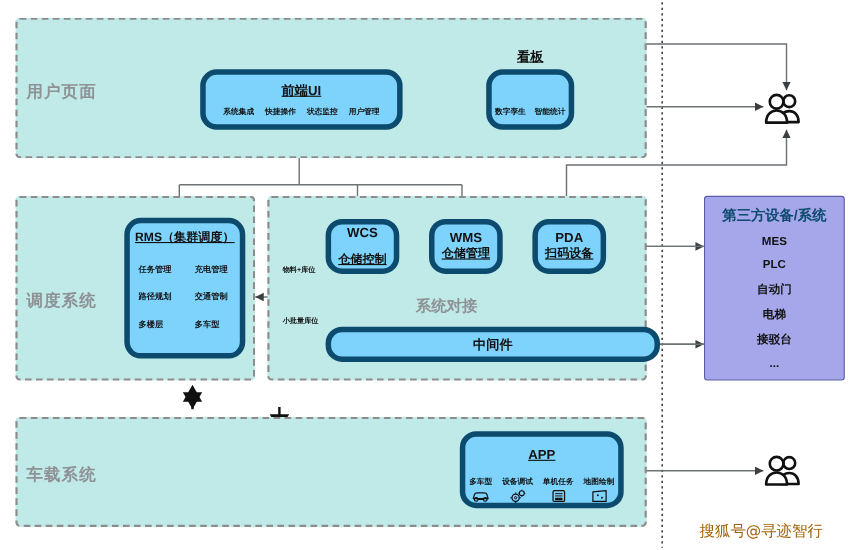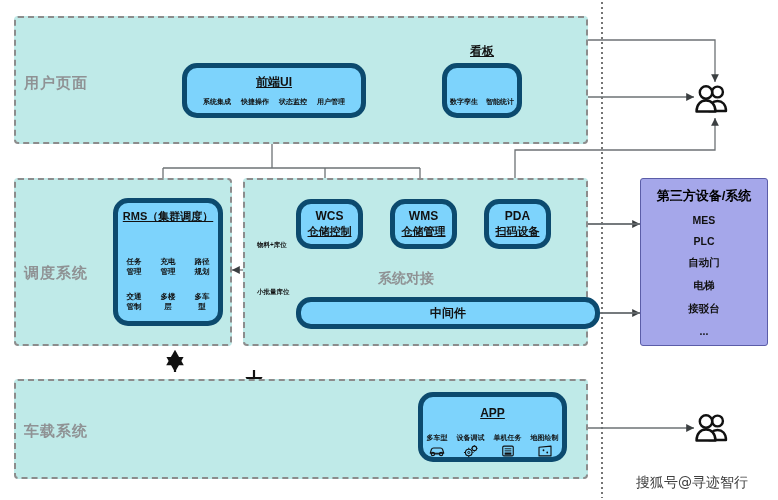--- a/index.html
+++ b/index.html
@@ -30,48 +30,48 @@
   .card-title{
     font-size:12px;font-weight:bold;color:#111;text-decoration:underline;
     text-align:center;line-height:1.25;white-space:nowrap;
   }
   .card-title.plain{text-decoration:none;}
   .sub-row{
     display:flex;justify-content:center;gap:10px;width:100%;
     font-size:7px;font-weight:bold;color:#111;white-space:nowrap;
   }
   .sub-grid{
-    display:grid;grid-template-columns:1fr 1fr 1fr;row-gap:15px;column-gap:18px;
-    font-size:7.5px;font-weight:bold;color:#111;text-align:center;
+    display:grid;grid-template-columns:1fr 1fr;row-gap:15px;column-gap:18px;
+    font-size:7.5px;font-weight:bold;color:#111;text-align:left;
     width:100%;
   }
 
   
   .panel3{
     position:absolute;background:#a5a7ea;border:1px solid #5b5da8;
     border-radius:3px;box-sizing:border-box;
     display:flex;flex-direction:column;align-items:center;
   }
   .panel3-title{
-    font-size:13px;font-weight:bold;color:#000000;white-space:nowrap;
+    font-size:13px;font-weight:bold;color:#0c4a6e;white-space:nowrap;
   }
   .panel3-item{font-size:10.5px;font-weight:bold;color:#111;}
 
   
   .edge-label{
     position:absolute;font-size:6.5px;font-weight:bold;color:#111;
     white-space:nowrap;
   }
   .zone-caption{
     position:absolute;color:#8f9294;font-weight:bold;font-size:14px;
     white-space:nowrap;
   }
   .users-icon{position:absolute;}
   .watermark{
-    position:absolute;font-size:14px;color:#404040;white-space:nowrap;
+    position:absolute;font-size:14px;color:#a16207;white-space:nowrap;
     font-family:"DejaVu Sans",sans-serif;
   }
   .app-icons{
     display:flex;justify-content:center;gap:18px;width:100%;
     margin-top:1px;
   }
   .app-col{display:flex;flex-direction:column;align-items:center;gap:1px;}
   .app-col .cap{font-size:7px;font-weight:bold;color:#111;white-space:nowrap;}
 </style>
 </head>
@@ -162,36 +162,36 @@
     <div class="card-title">看板</div>
     <div class="sub-row" style="gap:8px;">
       <span>数字孪生</span>
       <span>智能统计</span>
     </div>
   </div>
 
   <div class="zone" style="left:14px;top:178px;width:218px;height:168px;"></div>
   <div class="zone-title" style="left:24px;top:264px;">调度系统</div>
 
-  <div class="card" style="left:113px;top:198px;width:110px;height:128px;padding:7px 8px 9px;justify-content:flex-start;gap:17px;">
+  <div class="card" style="left:113px;top:198px;width:110px;height:128px;padding:7px 8px 9px;justify-content:flex-start;">
     <div class="card-title" style="font-size:11px;">RMS（集群调度）</div>
     <div class="sub-grid" style="margin-top:16px;">
       <span>任务管理</span>
       <span>充电管理</span>
       <span>路径规划</span>
       <span>交通管制</span>
       <span>多楼层</span>
       <span>多车型</span>
     </div>
   </div>
 
   <div class="zone" style="left:243px;top:178px;width:345px;height:168px;"></div>
   <div class="zone-caption" style="left:378px;top:270px;">系统对接</div>
 
-  <div class="card" style="left:296px;top:199px;width:67px;height:50px;justify-content:center;gap:1px;">
+  <div class="card" style="left:296px;top:199px;width:67px;height:50px;justify-content:space-between;gap:1px;">
     <div class="card-title plain">WCS</div>
     <div class="card-title" style="font-size:11px;">仓储控制</div>
   </div>
 
   <div class="card" style="left:390px;top:199px;width:67px;height:50px;justify-content:center;gap:1px;">
     <div class="card-title plain">WMS</div>
     <div class="card-title" style="font-size:11px;">仓储管理</div>
   </div>
 
   <div class="card" style="left:484px;top:199px;width:67px;height:50px;justify-content:center;gap:1px;">

